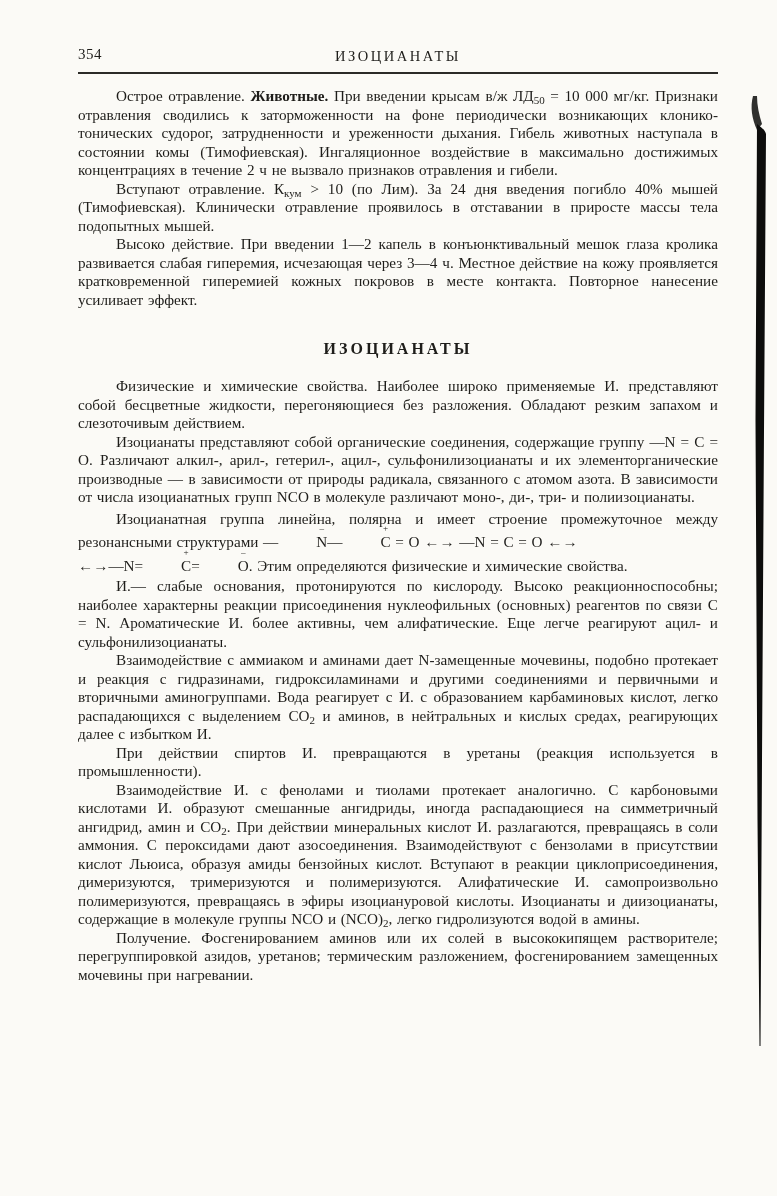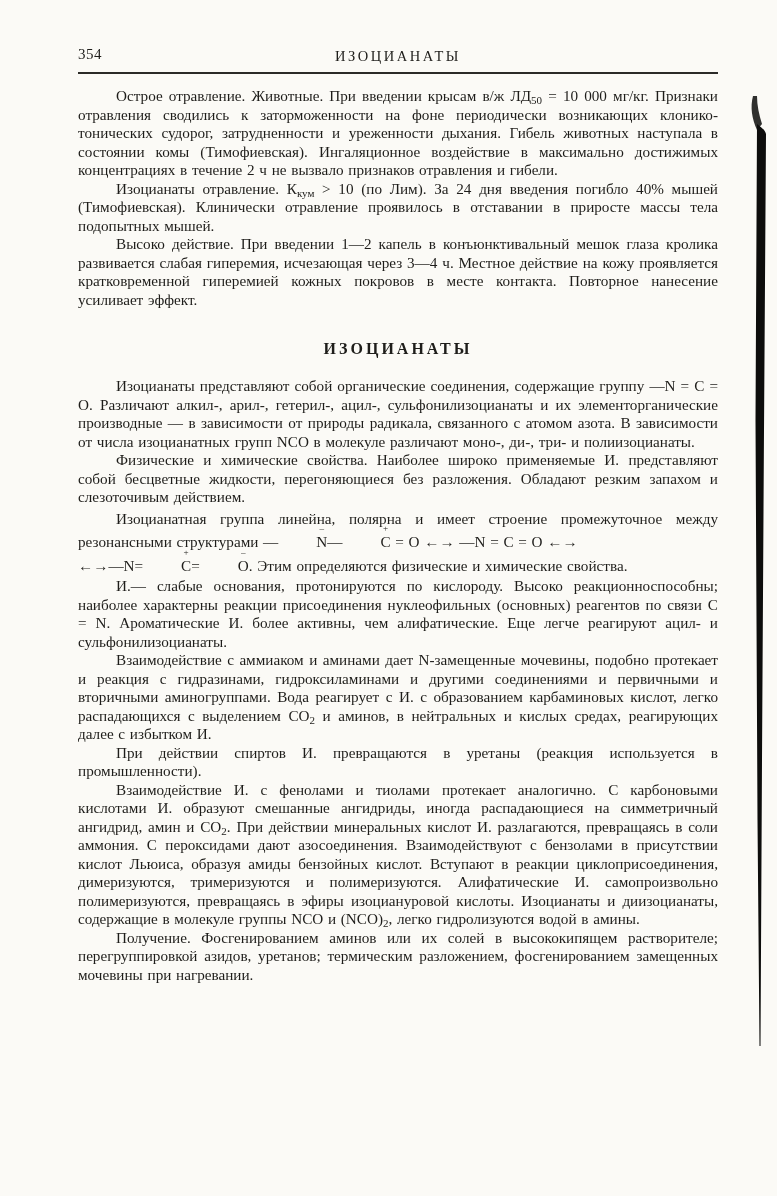--- a/index.html
+++ b/index.html
@@ -17,44 +17,44 @@
     font-size:14.5px;letter-spacing:2.5px;font-weight:400;}
   .headrule{border-bottom:2px solid var(--rule,#2b2a27);margin-top:4px;}
   .bodytext{margin-top:13px;}
   .bodytext p{margin:0;text-align:justify;font-size:15.2px;line-height:18.5px;
     text-indent:38px;word-spacing:.06em;}
   .bodytext p.formula{line-height:23.5px;}
   .bodytext p.citation{margin:11px 0 0 0;}
   .section-heading{text-align:center;font-weight:700;font-size:16px;
     letter-spacing:3px;margin:31px 0 19px 0;}
   .it{}
-  .bd{font-weight:400;margin-top:36px;}
+  .bd{font-weight:700;margin-top:36px;}
   sub{font-size:11px;line-height:0;vertical-align:-3px;}
   .stack{display:inline-block;position:relative;}
   .stack .top{position:absolute;top:-0.62em;left:50%;transform:translateX(-50%);
     font-size:.6em;line-height:1;}
   .artifact{position:absolute;inset:0;pointer-events:none;}
 </style>
 </head>
 <body style="--paper: #fbfaf6; --ink: #1e1d1a; --rule: #2b2a27;">
 
 <div class="page">
   <div class="content">
     <div class="pagehead">
       <span class="page-number">354</span>
       <span class="running-head">ИЗОЦИАНАТЫ</span>
     </div>
     <div class="headrule"></div>
     <div class="bodytext" id="body">
         <p class=""><span class="it">Острое отравление. </span><span class="bd">Животные. </span><span>При введении крысам в/ж ЛД</span><sub>50</sub><span> = 10 000 мг/кг. Признаки отравления сводились к заторможенности на фоне периодически возникающих клонико-тонических судорог, затрудненности и уреженности дыхания. Гибель животных наступала в состоянии комы (Тимофиевская). Ингаляционное воздействие в максимально достижимых концентрациях в течение 2 ч не вызвало признаков отравления и гибели.</span></p>
-        <p class=""><span class="it">Изоцианаты отравление. </span><span class="it">К</span><sub>кум</sub><span> &gt; 10 (по Лим). За 24 дня введения погибло 40% мышей (Тимофиевская). Клинически отравление проявилось в отставании в приросте массы тела подопытных мышей.</span></p>
+        <p class=""><span class="it">Вступают отравление. </span><span class="it">К</span><sub>кум</sub><span> &gt; 10 (по Лим). За 24 дня введения погибло 40% мышей (Тимофиевская). Клинически отравление проявилось в отставании в приросте массы тела подопытных мышей.</span></p>
         <p class=""><span class="it">Высоко действие. </span><span>При введении 1—2 капель в конъюнктивальный мешок глаза кролика развивается слабая гиперемия, исчезающая через 3—4 ч. Местное действие на кожу проявляется кратковременной гиперемией кожных покровов в месте контакта. Повторное нанесение усиливает эффект.</span></p>
         <div class="section-heading">ИЗОЦИАНАТЫ</div>
+        <p class=""><span class="it">Физические и химические свойства. </span><span>Наиболее широко применяемые И. представляют собой бесцветные жидкости, перегоняющиеся без разложения. Обладают резким запахом и слезоточивым действием.</span></p>
         <p class=""><span>Изоцианаты представляют собой органические соединения, содержащие группу —N = C = O. Различают алкил-, арил-, гетерил-, ацил-, сульфонилизоцианаты и их элементорганические производные — в зависимости от природы радикала, связанного с атомом азота. В зависимости от числа изоцианатных групп NCO в молекуле различают моно-, ди-, три- и полиизоцианаты.</span></p>
-        <p class=""><span class="it">Физические и химические свойства. </span><span>Наиболее широко применяемые И. представляют собой бесцветные жидкости, перегоняющиеся без разложения. Обладают резким запахом и слезоточивым действием.</span></p>
         <p class=" formula"><span>Изоцианатная группа линейна, полярна и имеет строение промежуточное между резонансными структурами —</span><span class="stack"><span class="top">–</span>N</span><span>—</span><span class="stack"><span class="top">+</span>C</span><span> = O ←→ —N = C = O ←→</span><br><span>←→—N=</span><span class="stack"><span class="top">+</span>C</span><span>=</span><span class="stack"><span class="top">–</span>O</span><span>. Этим определяются физические и химические свойства.</span></p>
         <p class=""><span>И.— слабые основания, протонируются по кислороду. Высоко реакционноспособны; наиболее характерны реакции присоединения нуклеофильных (основных) реагентов по связи C = N. Ароматические И. более активны, чем алифатические. Еще легче реагируют ацил- и сульфонилизоцианаты.</span></p>
         <p class=""><span>Взаимодействие с аммиаком и аминами дает N-замещенные мочевины, подобно протекает и реакция с гидразинами, гидроксиламинами и другими соединениями и первичными и вторичными аминогруппами. Вода реагирует с И. с образованием карбаминовых кислот, легко распадающихся с выделением CO</span><sub>2</sub><span> и аминов, в нейтральных и кислых средах, реагирующих далее с избытком И.</span></p>
         <p class=""><span>При действии спиртов И. превращаются в уретаны (реакция используется в промышленности).</span></p>
         <p class=""><span>Взаимодействие И. с фенолами и тиолами протекает аналогично. С карбоновыми кислотами И. образуют смешанные ангидриды, иногда распадающиеся на симметричный ангидрид, амин и CO</span><sub>2</sub><span>. При действии минеральных кислот И. разлагаются, превращаясь в соли аммония. С пероксидами дают азосоединения. Взаимодействуют с бензолами в присутствии кислот Льюиса, образуя амиды бензойных кислот. Вступают в реакции циклоприсоединения, димеризуются, тримеризуются и полимеризуются. Алифатические И. самопроизвольно полимеризуются, превращаясь в эфиры изоциануровой кислоты. Изоцианаты и диизоцианаты, содержащие в молекуле группы NCO и (NCO)</span><sub>2</sub><span>, легко гидролизуются водой в амины.</span></p>
         <p class=""><span class="it">Получение. </span><span>Фосгенированием аминов или их солей в высококипящем растворителе; перегруппировкой азидов, уретанов; термическим разложением, фосгенированием замещенных мочевины при нагревании.</span></p>
       </div>
   </div>
 
   <svg class="artifact" width="777" height="1196" viewBox="0 0 777 1196">

